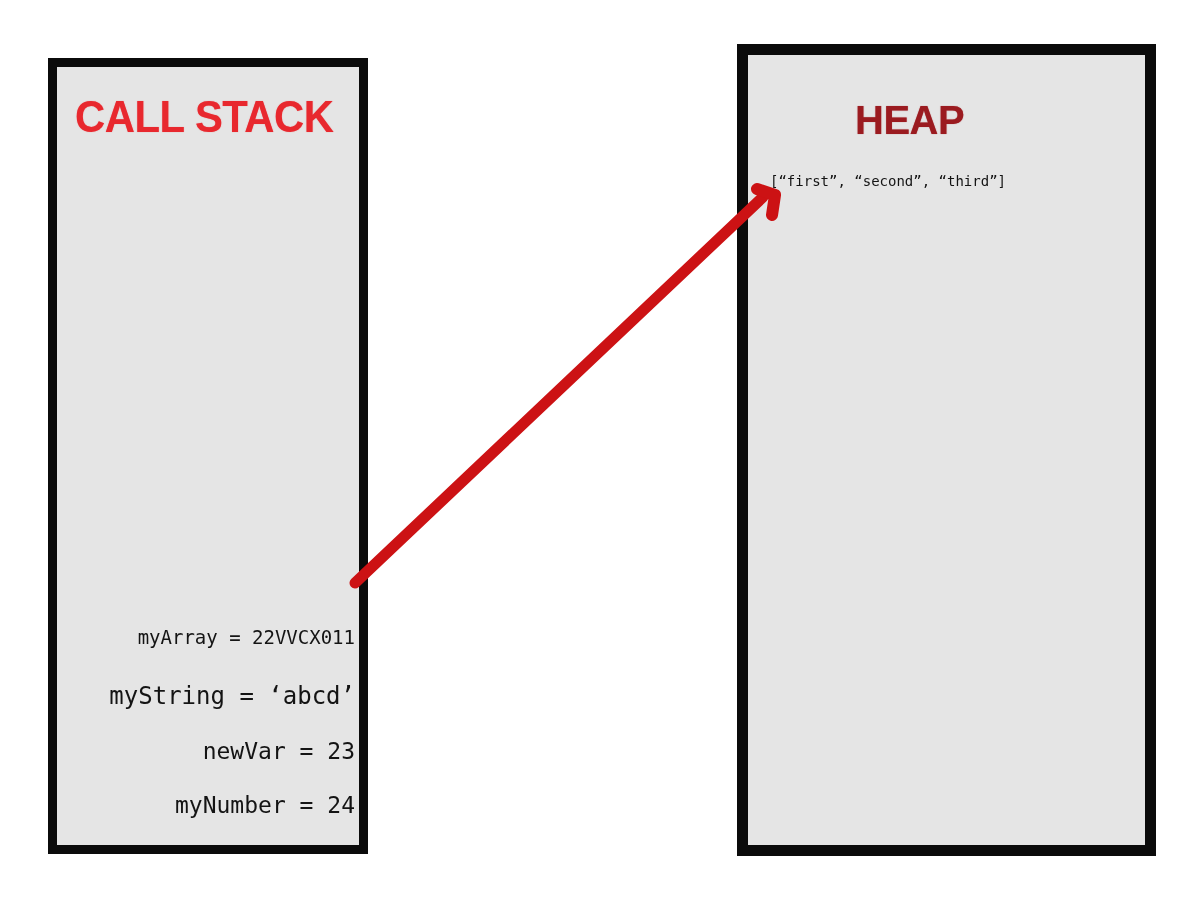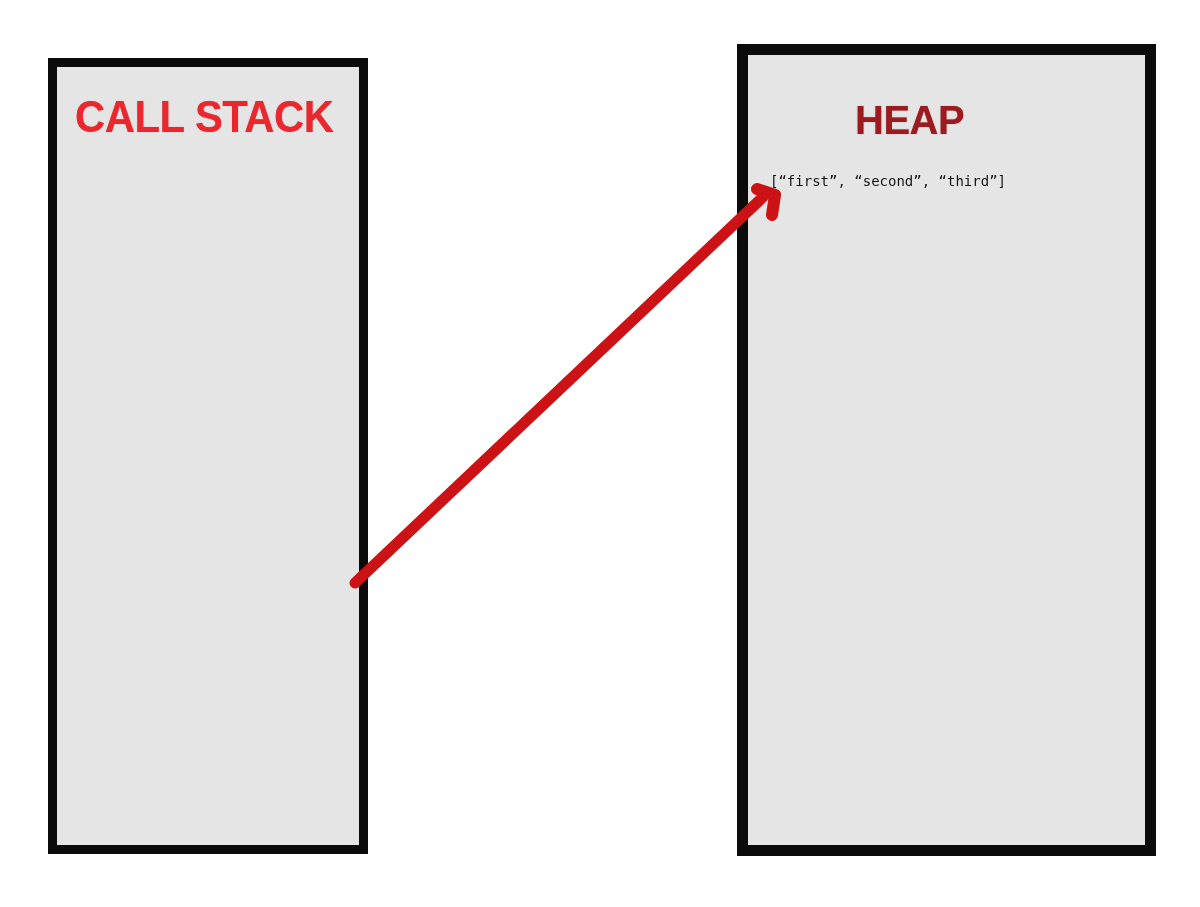--- a/index.html
+++ b/index.html
@@ -112,20 +112,26 @@
 </style>
 </head>
 <body>
 
 <div id="canvas">
 
   <div class="memory-box" id="call-stack-box">
 
     <div class="panel-title" id="call-stack-title">CALL STACK</div>
 
+    <div id="stack-frames">
+      <div class="stack-entry size-small">myArray = 22VVCX011</div>
+      <div class="stack-entry size-large">myString = ‘abcd’</div>
+      <div class="stack-entry size-medium">newVar = 23</div>
+      <div class="stack-entry size-medium last">myNumber = 24</div>
+    </div>
   </div>
 
   <div class="memory-box" id="heap-box">
 
     <div class="panel-title" id="heap-title">HEAP</div>
 
     <div id="heap-array-entry">[“first”, “second”, “third”]</div>
   </div>
 
   <svg id="pointer-arrow" viewBox="0 0 1200 907">

